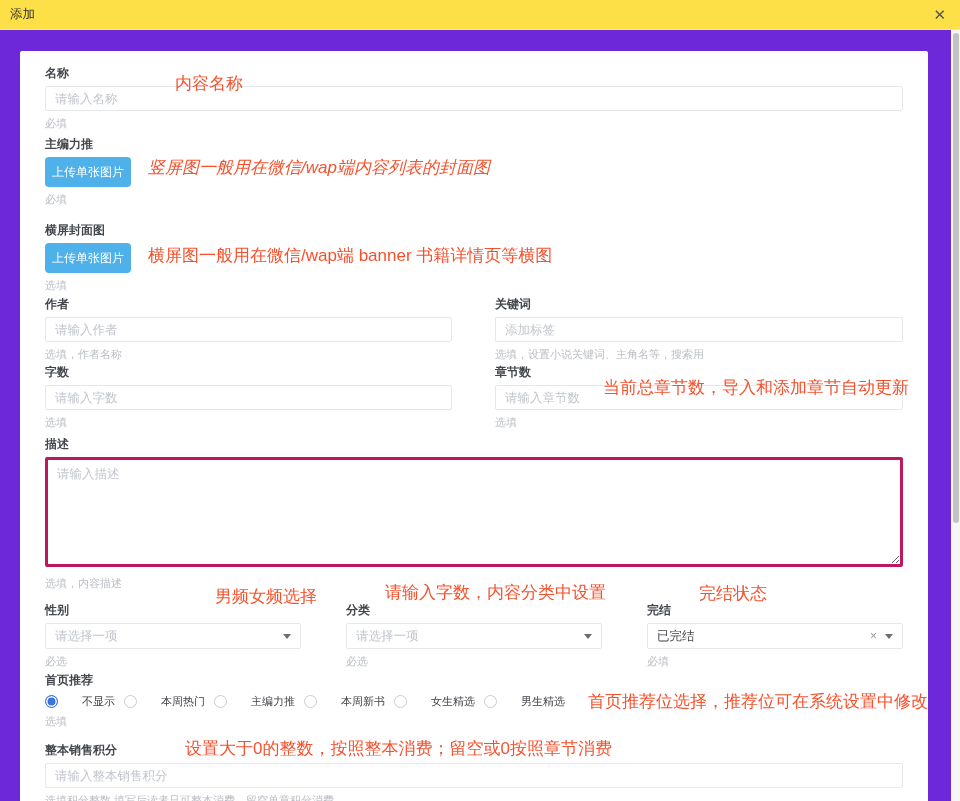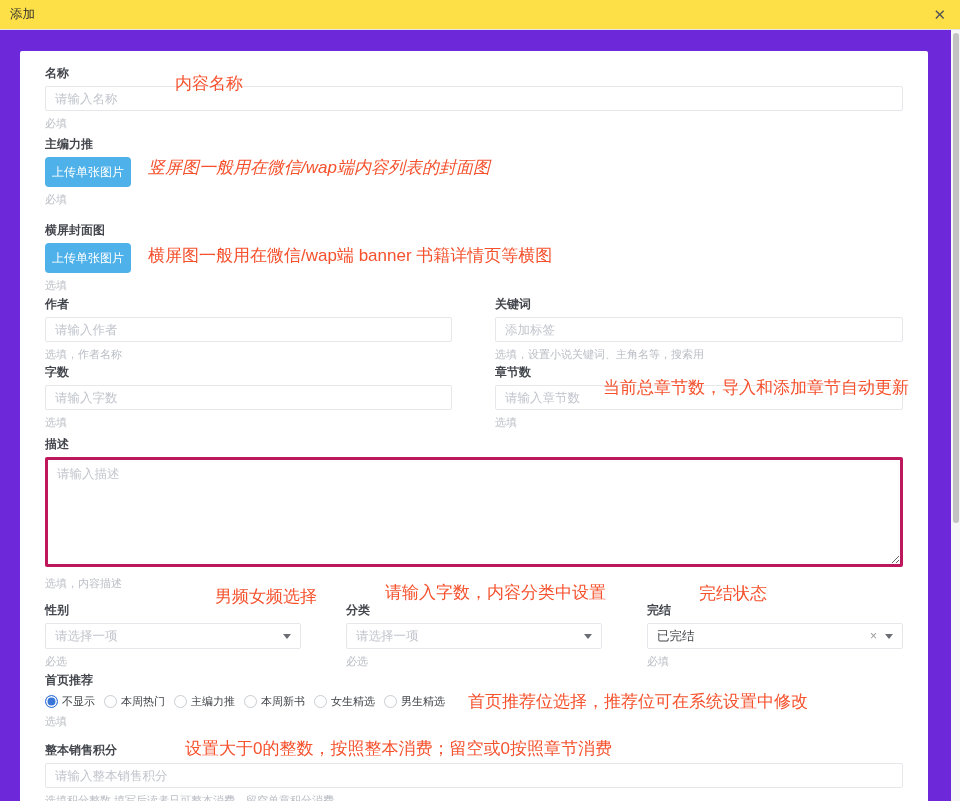--- a/index.html
+++ b/index.html
@@ -53,21 +53,21 @@
   .caret-down { width:0; height:0; border-left:4px solid transparent; border-right:4px solid transparent;
     border-top:5px solid #6a6e73; flex:none; }
   .clear-x { font-size:12px; color:#9a9a9a; margin-right:8px; line-height:1; flex:none; }
 
   .radio-row { display:flex; align-items:center; height:16px; }
   .radio-item { display:flex; align-items:center; margin-right:9px; cursor:pointer; }
   .radio-dot { width:13px; height:13px; border-radius:50%; border:1px solid #c9cdd2;
     background:#fff; flex:none; margin-right:4px; }
   .radio-dot.checked { border:1px solid #3a76d8; background:#3a76d8;
     box-shadow:inset 0 0 0 1.5px #fff; }
-  .radio-label { font-size:11px; color:#3f4247; white-space:nowrap; }
+  .radio-label { font-size:11px; color:#3f4247; white-space:nowrap;margin-left:20px; }
   .radio-annotation { font-size:17px; color:#f5512d; white-space:nowrap; margin-left:14px; }
 
   
   .g-name { margin-bottom:6px; }
   .g-cover1 { margin-bottom:16px; }
   .g-cover2 { margin-bottom:4px; }
   .g-row1 { margin-bottom:3px; }
   .g-row2 { margin-bottom:7px; }
   .g-desc { margin-bottom:12px; }
   .g-selects { margin-bottom:4px; }

